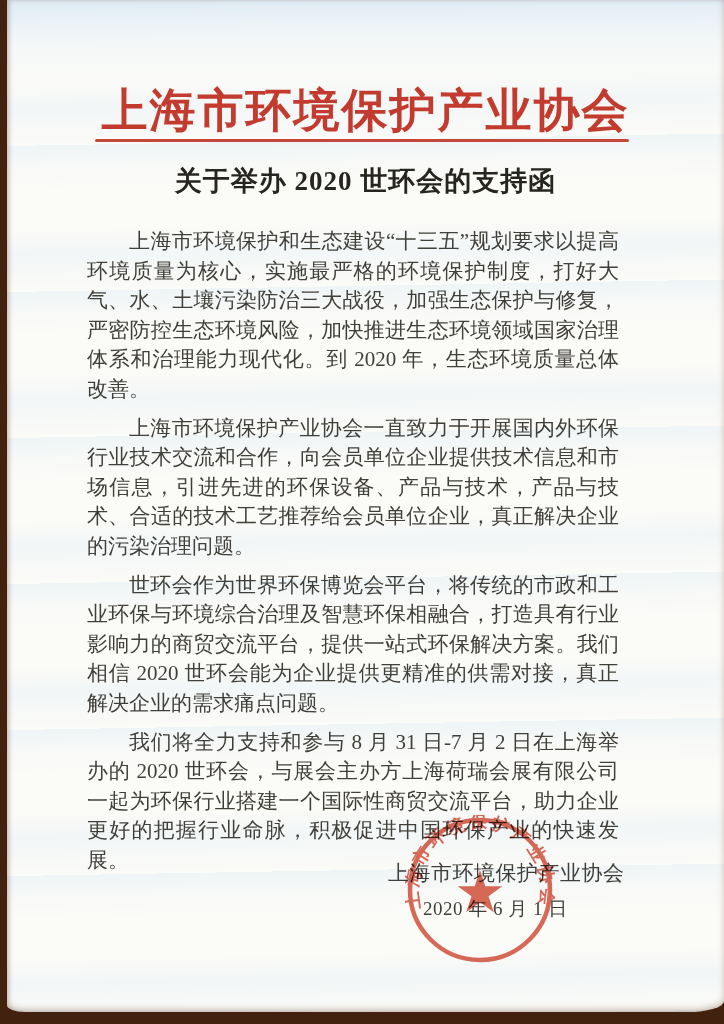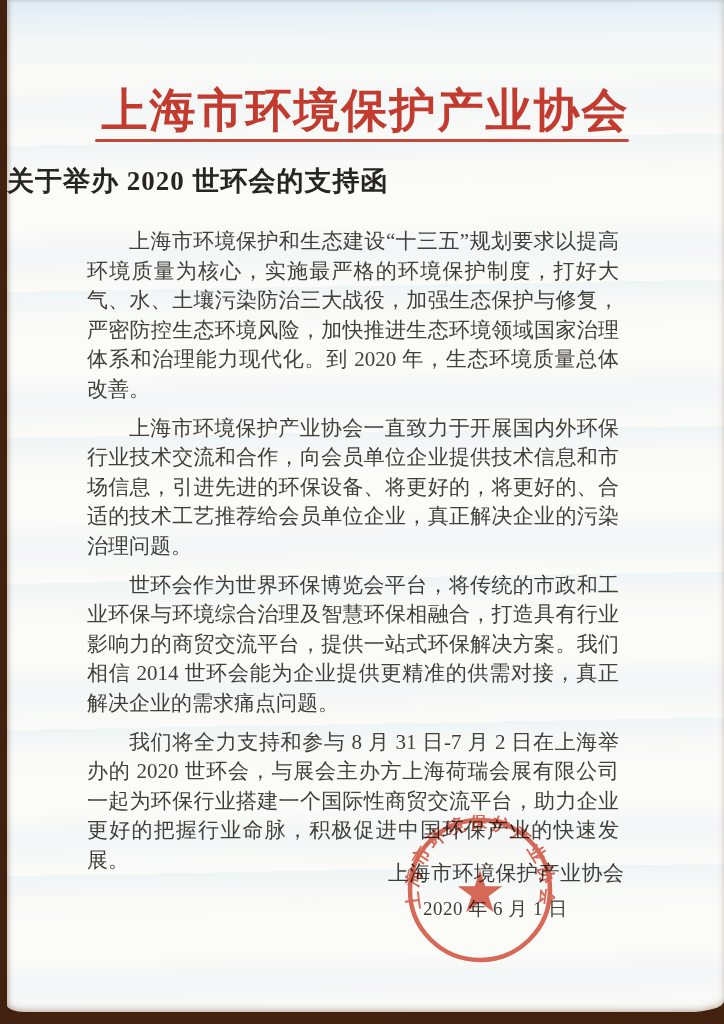--- a/index.html
+++ b/index.html
@@ -31,20 +31,21 @@
     font-size: 46px; font-weight: bold; letter-spacing: 2px;
     color: #c23b2e;
     margin: 0;
   }
   .letterhead-rule {
     position: absolute; top: 139px; left: 88px; width: 534px; height: 3px;
     background: #c5473a; border-radius: 2px;
   }
   .doc-title {
     position: absolute; top: 163px; left: 0; width: 100%;
+    text-align: center;
     font-size: 27px; font-weight: bold; letter-spacing: 1px;
     color: #26251f;
     margin: 0;
   }
   .letter-body {
     position: absolute; top: 227px; left: 80px; width: 546px;
     font-size: 21px; line-height: 29.6px;
     text-align: justify;
     color: #403f3a;
   }
@@ -71,22 +72,22 @@
 <div class="paper">
 
   <h1 class="letterhead">上海市环境保护产业协会</h1>
 
   <div class="letterhead-rule"></div>
 
   <h2 class="doc-title">关于举办 2020 世环会的支持函</h2>
 
   <section class="letter-body">
     <p>上海市环境保护和生态建设“十三五”规划要求以提高环境质量为核心，实施最严格的环境保护制度，打好大气、水、土壤污染防治三大战役，加强生态保护与修复，严密防控生态环境风险，加快推进生态环境领域国家治理体系和治理能力现代化。到 2020 年，生态环境质量总体改善。</p>
-    <p>上海市环境保护产业协会一直致力于开展国内外环保行业技术交流和合作，向会员单位企业提供技术信息和市场信息，引进先进的环保设备、将更好的，将更好的、合适的技术工艺推荐给会员单位企业，真正解决企业的污染治理问题。</p>
-    <p>世环会作为世界环保博览会平台，将传统的市政和工业环保与环境综合治理及智慧环保相融合，打造具有行业影响力的商贸交流平台，提供一站式环保解决方案。我们相信 2014 世环会能为企业提供更精准的供需对接，真正解决企业的需求痛点问题。</p>
+    <p>上海市环境保护产业协会一直致力于开展国内外环保行业技术交流和合作，向会员单位企业提供技术信息和市场信息，引进先进的环保设备、产品与技术，产品与技术、合适的技术工艺推荐给会员单位企业，真正解决企业的污染治理问题。</p>
+    <p>世环会作为世界环保博览会平台，将传统的市政和工业环保与环境综合治理及智慧环保相融合，打造具有行业影响力的商贸交流平台，提供一站式环保解决方案。我们相信 2020 世环会能为企业提供更精准的供需对接，真正解决企业的需求痛点问题。</p>
     <p>我们将全力支持和参与 8 月 31 日-7 月 2 日在上海举办的 2020 世环会，与展会主办方上海荷瑞会展有限公司一起为环保行业搭建一个国际性商贸交流平台，助力企业更好的把握行业命脉，积极促进中国环保产业的快速发展。</p>
   </section>
 
   <div class="signature-line">上海市环境保护产业协会</div>
 
   <div class="date-line">2020 年 6 月 1 日</div>
 
   <svg class="seal" viewBox="0 0 150 150">
     <circle cx="75" cy="75" r="70" fill="none" stroke-width="4.5" stroke="#d6503c"></circle>
     <path id="seal-arc" d="M 16.7 96.2 A 62 62 0 1 1 133.3 96.2" fill="none"></path>

